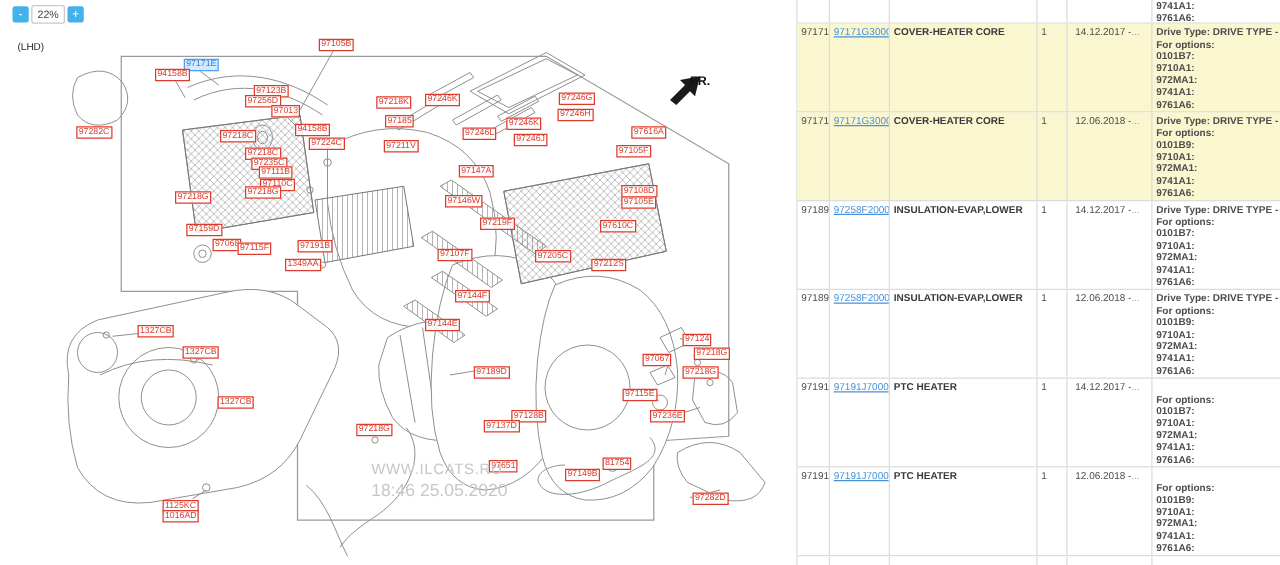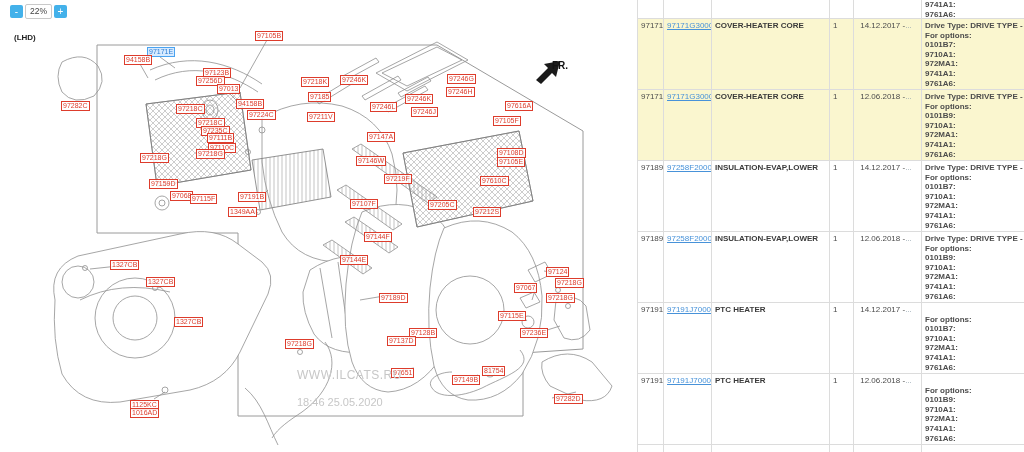--- a/index.html
+++ b/index.html
@@ -6,33 +6,33 @@
   #app{position:relative;width:1024px;height:452px;overflow:hidden;background:#fff;
        font-family:"Liberation Sans",sans-serif;}
 
   
   #toolbar{position:absolute;left:10px;top:4px;display:flex;align-items:center;gap:2px;}
   .zoom-btn{width:13px;height:13px;background:#43b1ea;color:#fff;border:none;border-radius:2px;
             font-size:10px;line-height:13px;text-align:center;padding:0;cursor:pointer;}
   #zoom-level{height:13px;border:1px solid #c9c9c9;border-radius:2px;background:#fff;
               font-size:8.5px;line-height:13px;padding:0 4px;color:#444;}
 
-  #lhd-note{position:absolute;left:14px;top:33px;font-size:8px;color:#222;font-weight:bold;}
+  #lhd-note{position:absolute;left:14px;top:33px;font-size:8px;color:#222;}
 
   
   #diagram{position:absolute;left:0;top:0;width:637px;height:452px;}
   #diagram svg{position:absolute;left:0;top:0;}
   .dlabel{position:absolute;font-size:7px;line-height:8px;padding:0 1px;
           color:#dd3c2c;border:1px solid #dd3c2c;background:rgba(255,255,255,.85);
           white-space:nowrap;cursor:pointer;}
   .dlabel.hl{color:#2f7fd4;border:1px solid #4aa3f0;background:#d6eaff;}
   #fr-marker{position:absolute;left:552px;top:60px;font-size:10px;font-weight:bold;color:#111;}
   #watermark{position:absolute;left:297px;top:368px;color:#c7c7c7;pointer-events:none;}
   #watermark .w1{font-size:12px;letter-spacing:.5px;}
-  #watermark .w2{font-size:11px;margin-top:14px;}
+  #watermark .w2{font-size:14px;margin-top:2px;}
 
   
   #parts-table{position:absolute;left:637px;top:0;width:387px;height:452px;
                border-left:1px solid #dcdcdc;font-size:8px;color:#4c4c4c;}
   .trow{display:flex;border-bottom:1px solid #dcdcdc;box-sizing:border-box;}
   .trow.hl{background:#faf6cf;}
   .tcell{box-sizing:border-box;border-right:1px solid #dcdcdc;padding:2px 3px 0 3px;
          overflow:hidden;line-height:9.6px;}
   .c-code{width:26px;}
   .c-link{width:48px;}

